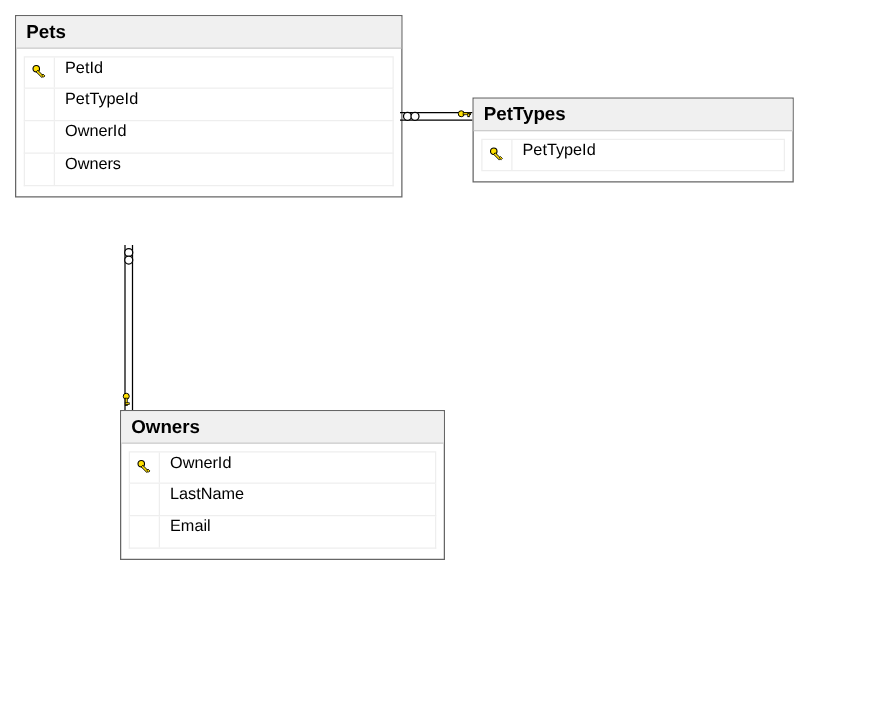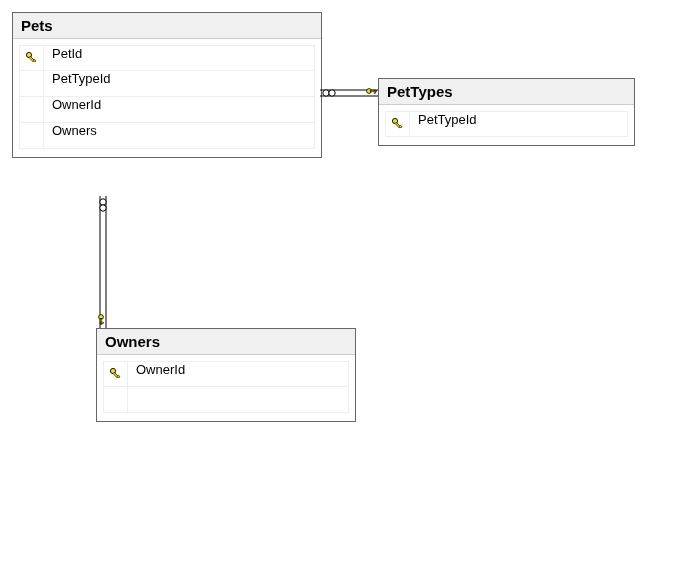--- a/index.html
+++ b/index.html
@@ -124,20 +124,27 @@
               <rect x="9.4" y="8.2" width="2.2" height="1.4" transform="rotate(45 9.4 8.2)" fill="#ffe000" stroke="#000" stroke-width="0.6"></rect>
             </svg>
           </span>
         </div>
       <div class="name-cell">OwnerId</div>
     </div>
     <div class="col-row">
       <div class="key-cell">
           <span class="key-icon"></span>
         </div>
+      <div class="name-cell">LastName</div>
+    </div>
+    <div class="col-row">
+      <div class="key-cell">
+          <span class="key-icon"></span>
+        </div>
+      <div class="name-cell">Email</div>
     </div>
   </div>
 </div>
 
 <svg class="connector" style="left:320px; top:80px; width:58px; height:26px;" viewBox="0 0 58 26">
 
   <line x1="0" y1="10" x2="58" y2="10" stroke="#000" stroke-width="1"></line>
   <line x1="0" y1="16" x2="58" y2="16" stroke="#000" stroke-width="1"></line>
 
   <g>

